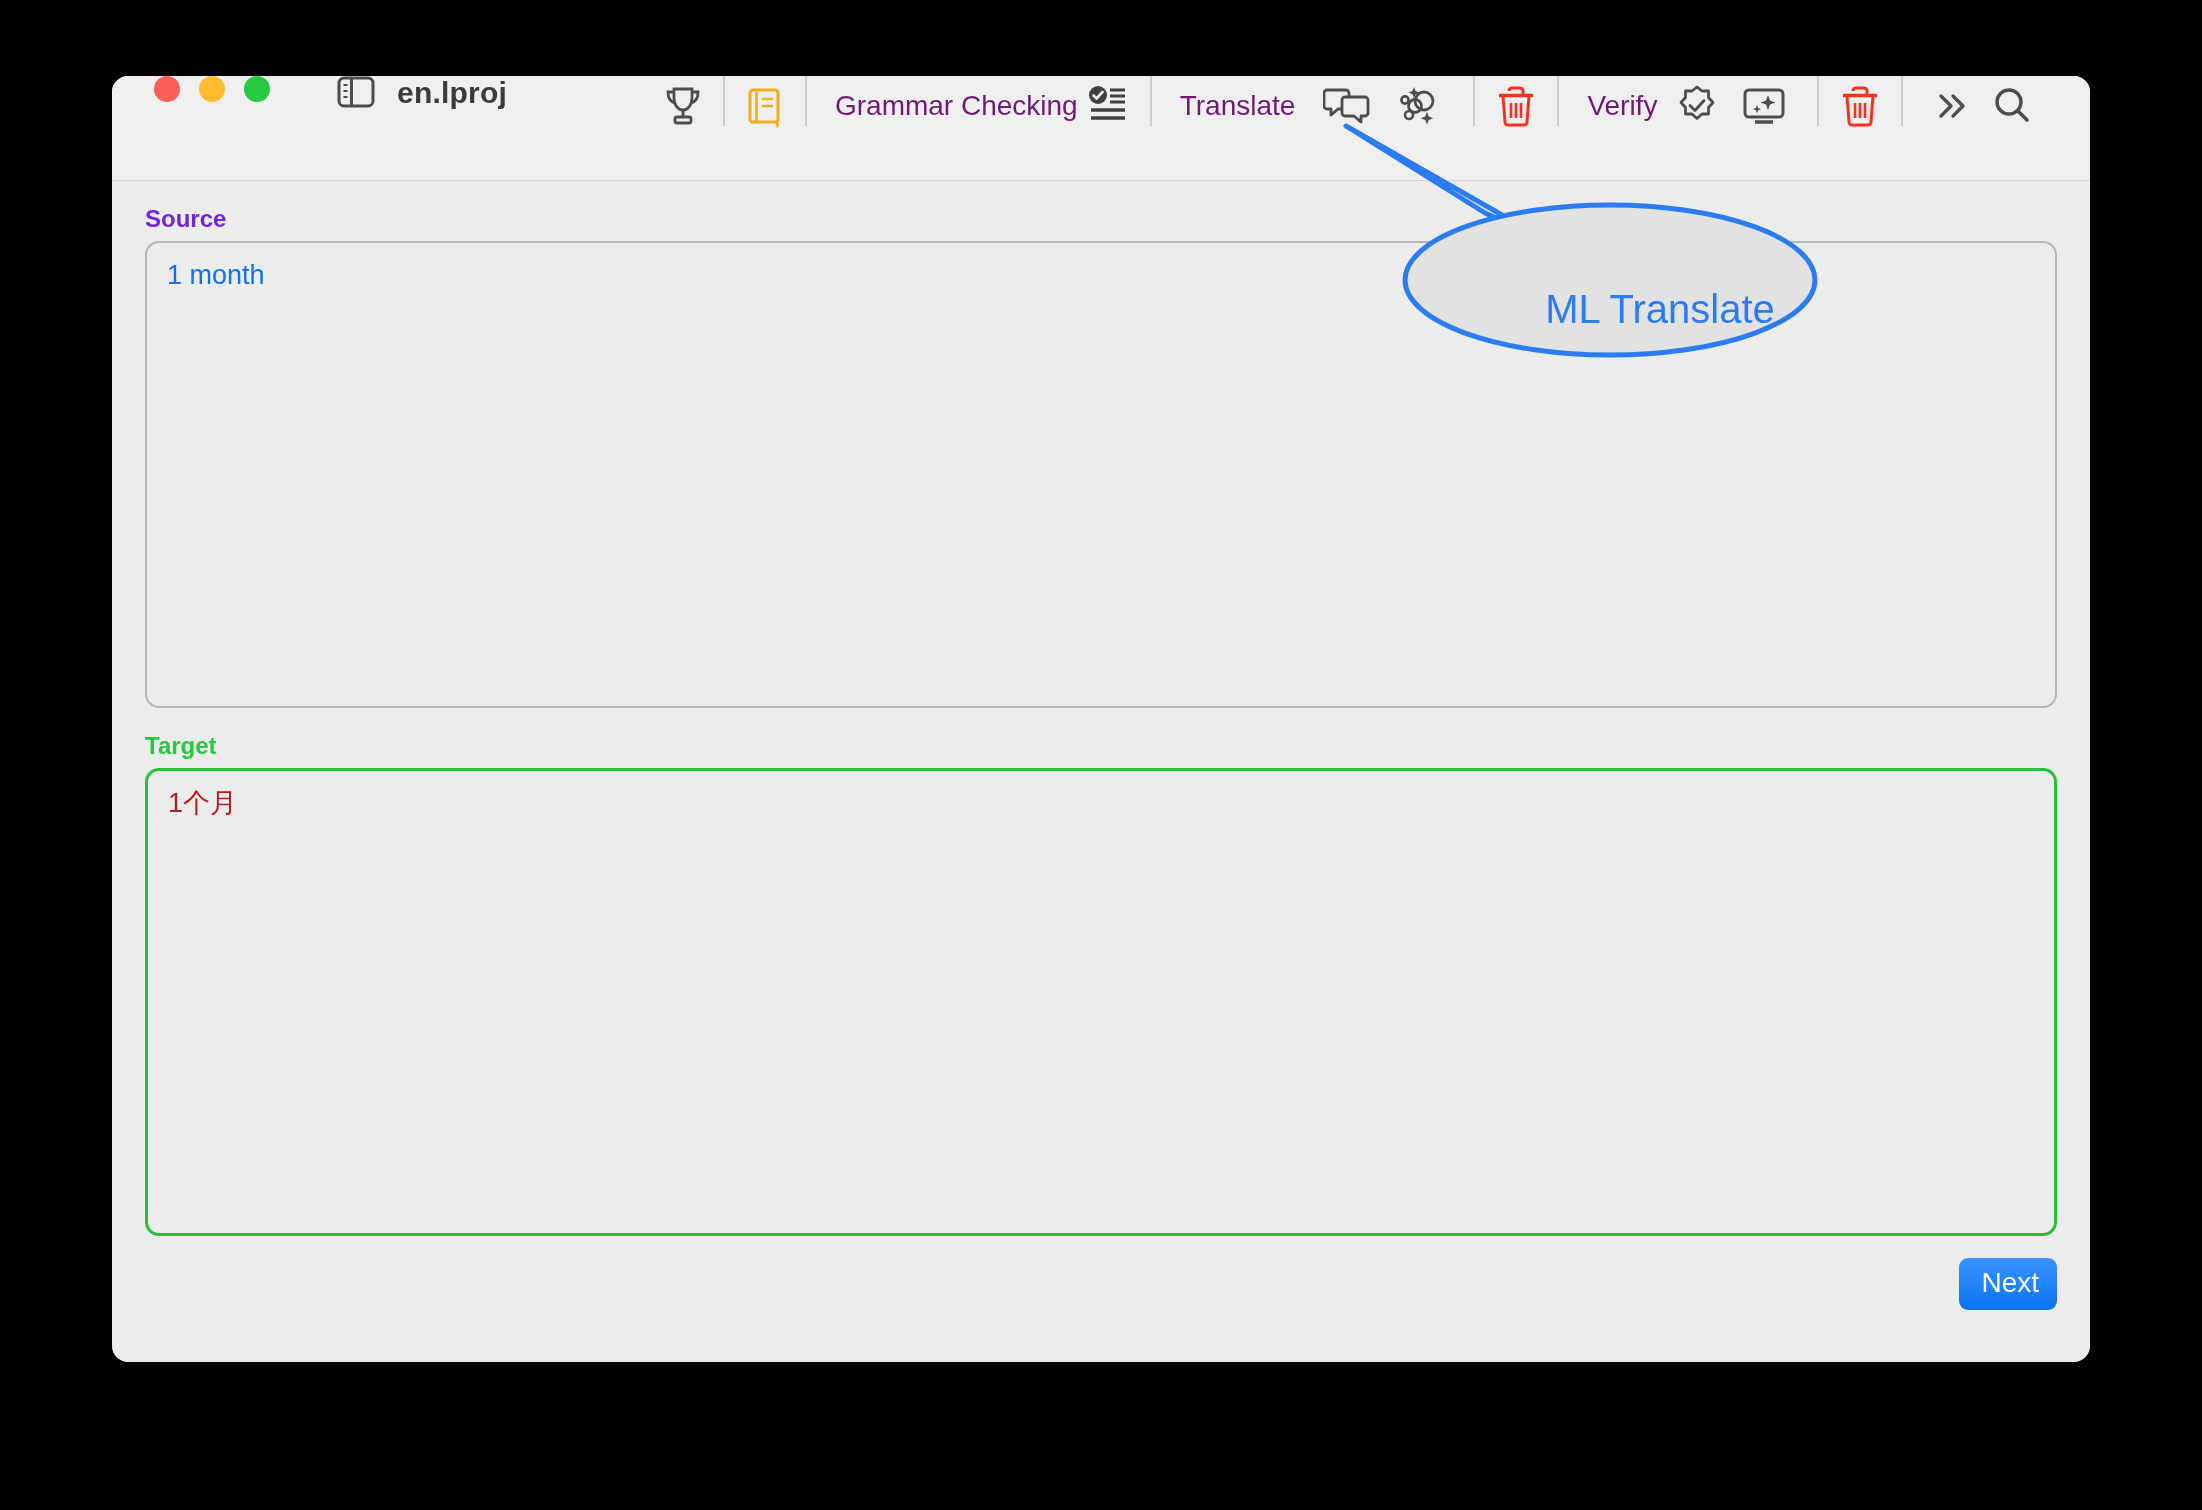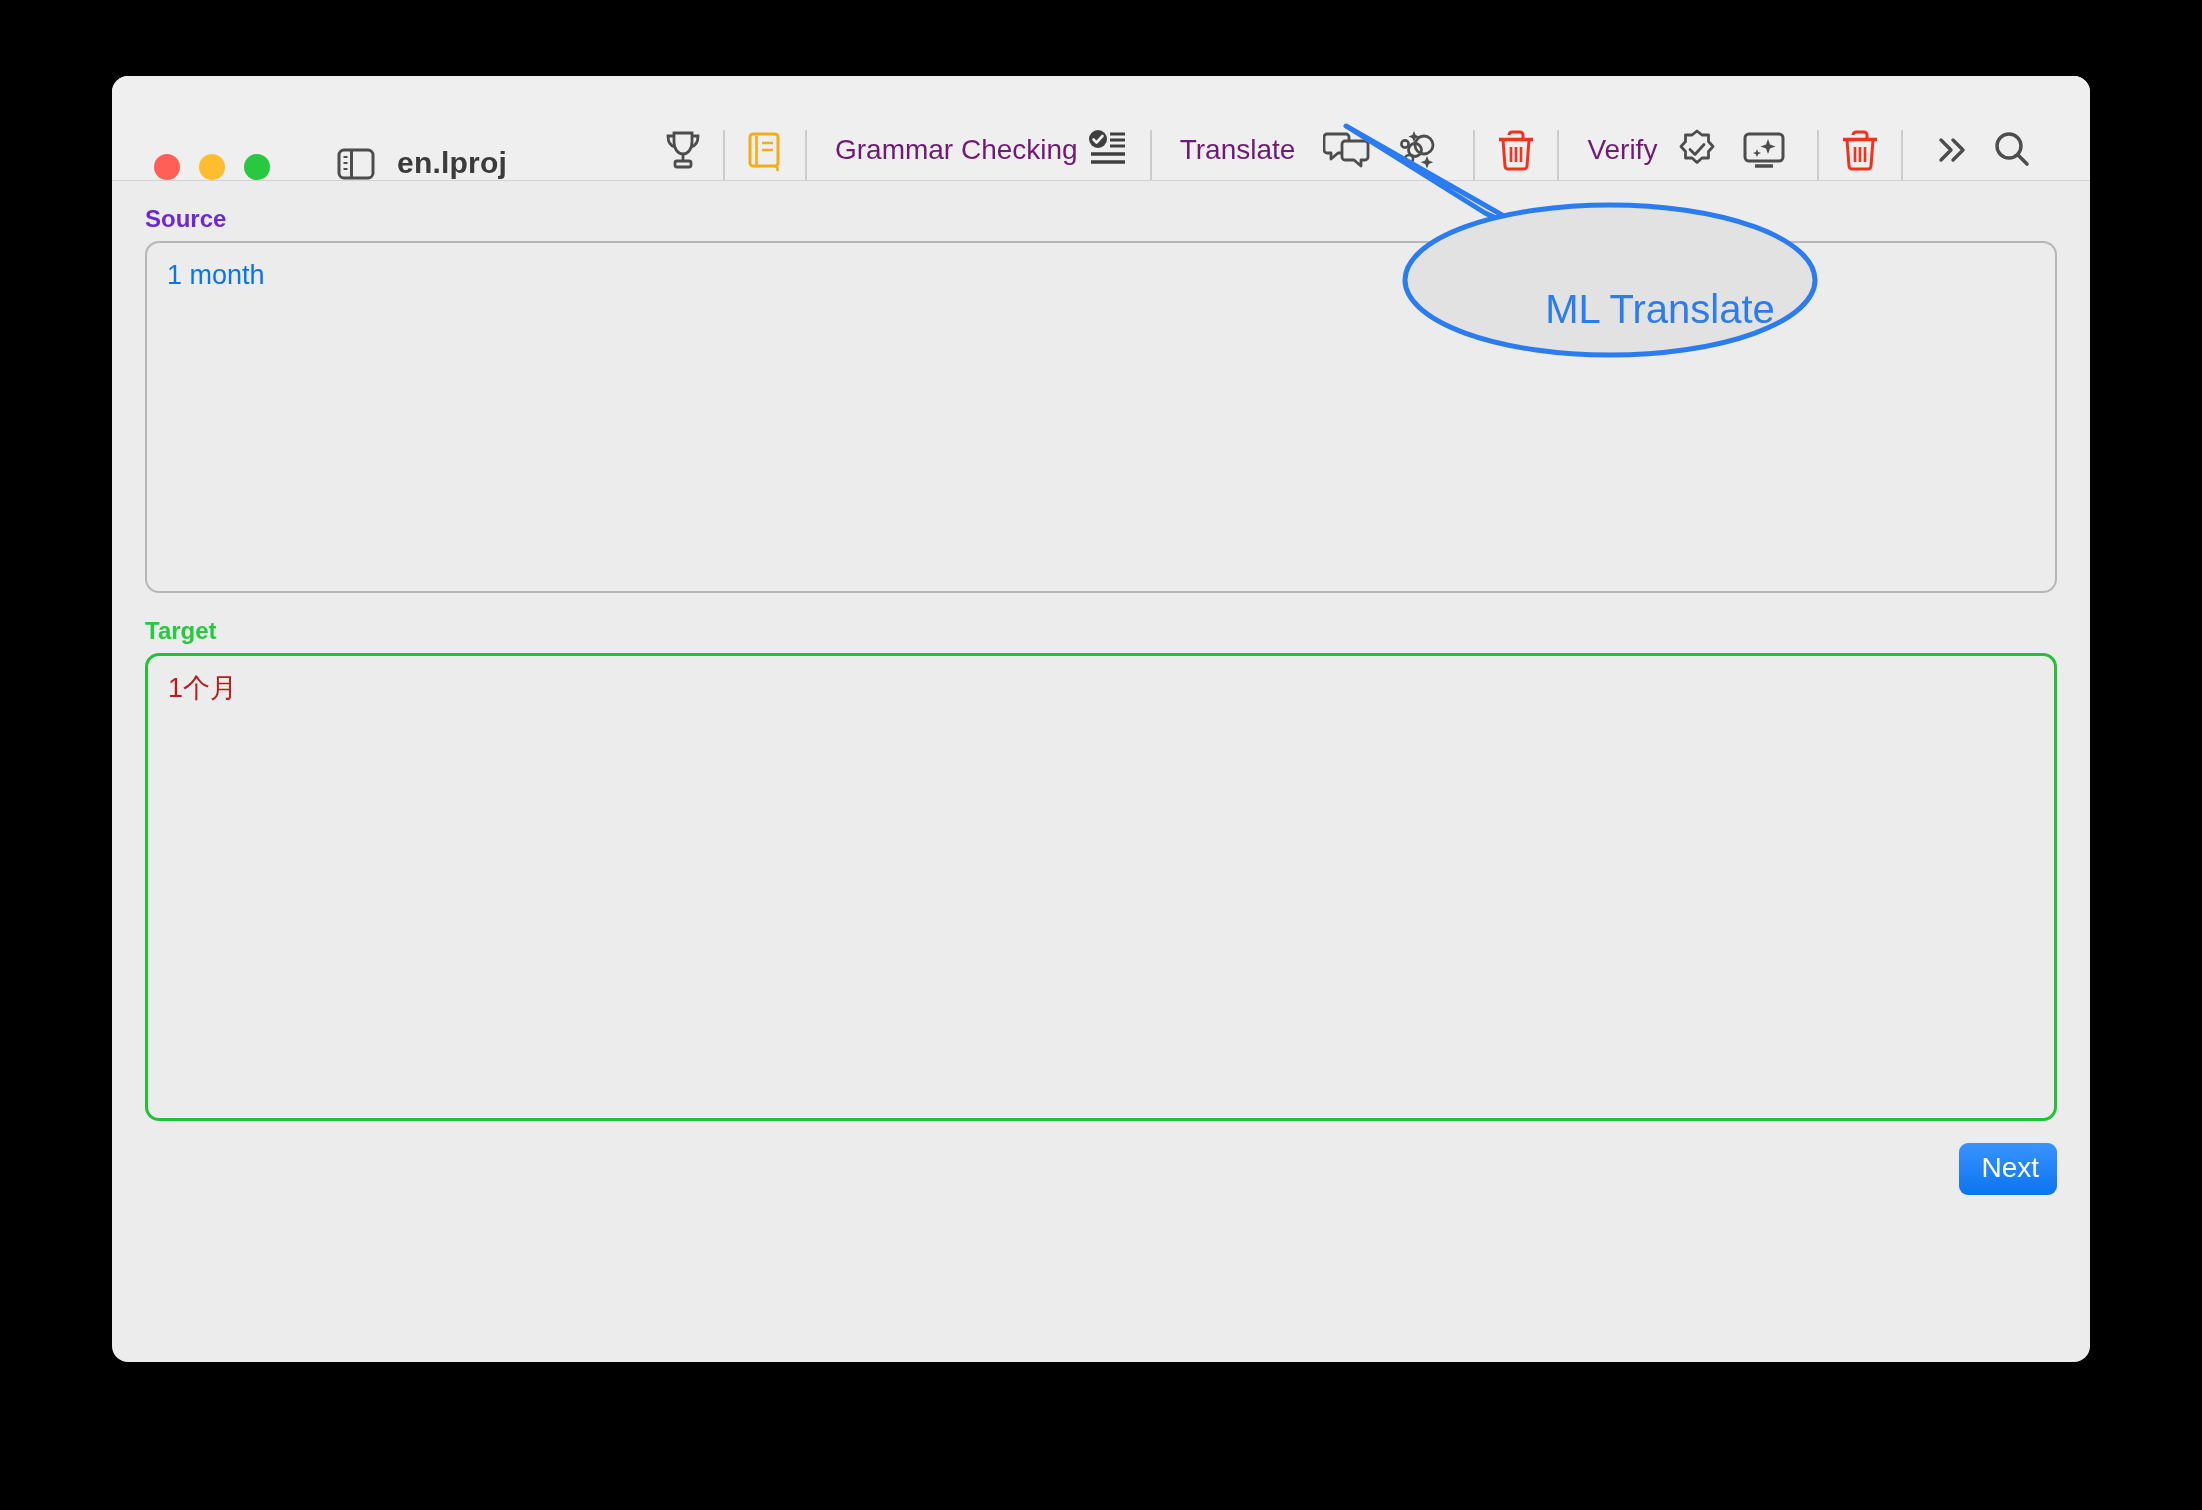--- a/index.html
+++ b/index.html
@@ -18,21 +18,21 @@
     border-radius:16px;
     box-shadow:0 10px 40px rgba(0,0,0,.55);
     overflow:hidden;
   }
   
   .toolbar{
     position:relative;
     height:104px;
     background:#f0efef;
     border-bottom:1px solid #d2d2d2;
-    display:flex;align-items:flex-end;
+    display:flex;align-items:flex-start;
   }
   .traffic{display:flex;align-items:center;gap:19px;margin-left:42px;}
   .dot{width:26px;height:26px;border-radius:50%;display:block;}
   .dot.red{background:#ff5f57;}
   .dot.yellow{background:#febc2e;}
   .dot.green{background:#28c840;}
 
   .sidebar-toggle{margin-left:67px;display:flex;align-items:center;cursor:default;}
   .win-title{
     margin-left:22px;
@@ -64,21 +64,21 @@
   .box{
     border-radius:14px;
     background:#ececec;
     box-sizing:border-box;
     padding:16px 20px;
     font-size:27px;
     line-height:1.25;
   }
   .box.source{
     border:2px solid #b6b6b6;
-    height:352px;
+    height:467px;
     color:#0a74f0;
   }
   .box.target{
     border:3px solid #21c237;
     height:468px;
     color:#b91c1c;
   }
   .footer{
     display:flex;justify-content:flex-end;align-items:center;
     padding:22px 33px 0 0;

